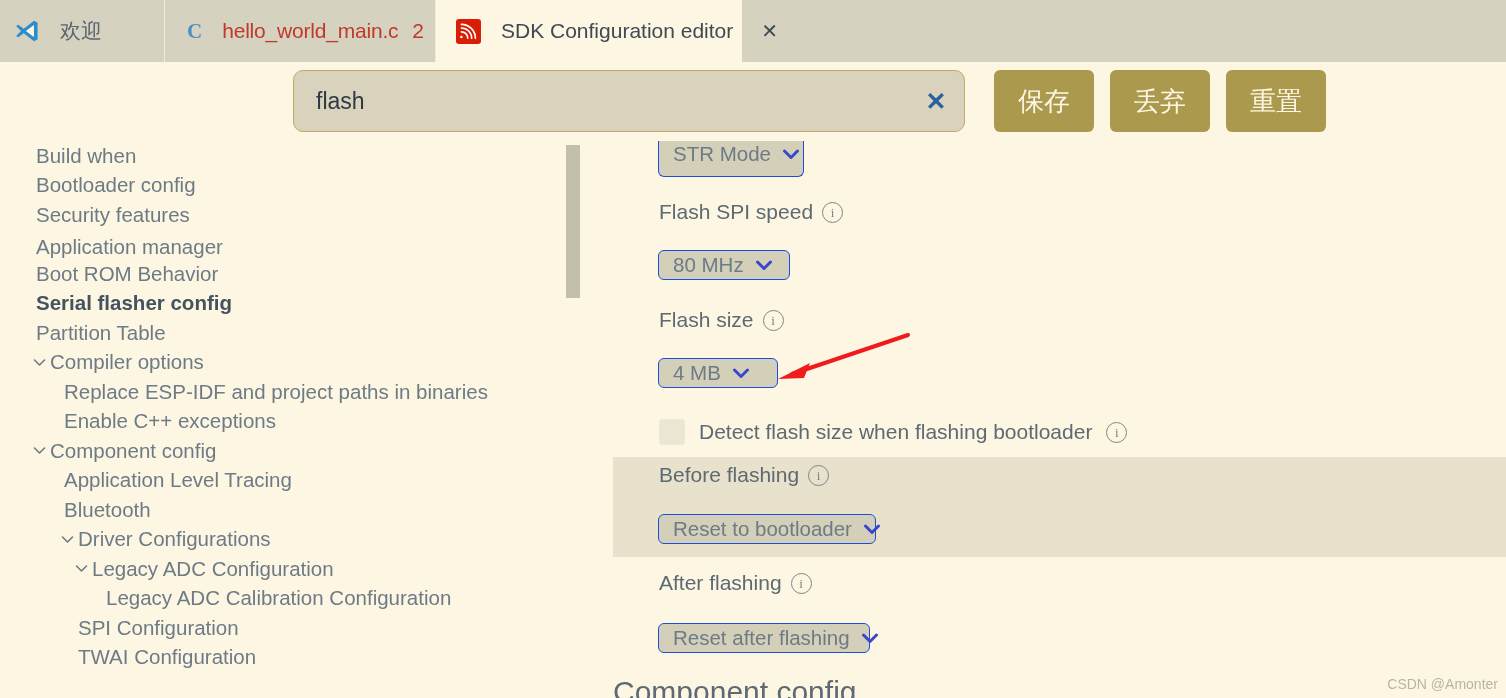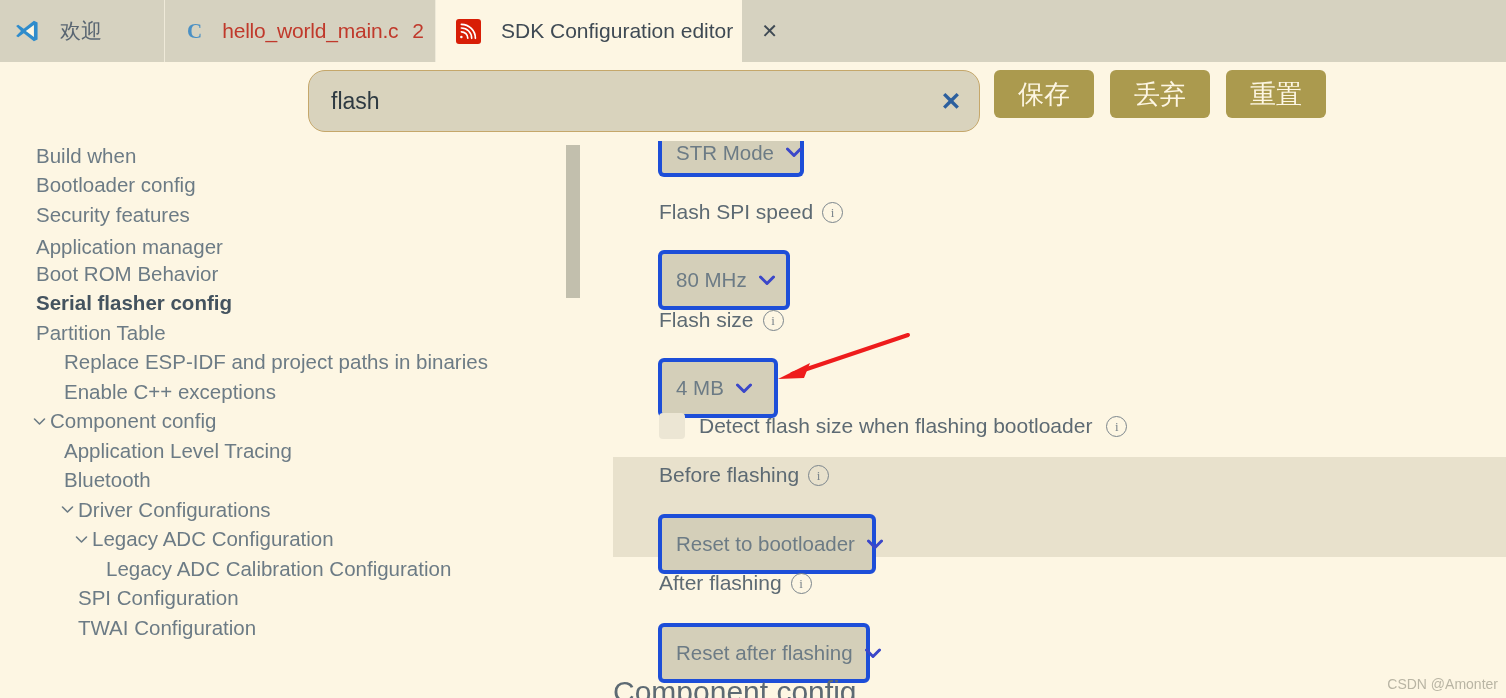--- a/index.html
+++ b/index.html
@@ -80,26 +80,26 @@
 
   
   .toolbar {
     position: absolute;
     left: 0; top: 62px;
     width: 1506px; height: 79px;
     background: #fdf6e3;
   }
   .search-wrap {
     position: absolute;
-    left: 308px; top: 8px;
+    left: 293px; top: 8px;
     width: 672px; height: 62px;
     box-sizing: border-box;
     background: #d9d3bd;
     border: 1px solid #c5a76a;
-    border-radius: 17px;
+    border-radius: 10px;
     display: flex;
     align-items: center;
   }
   .search-input {
     flex: 1 1 auto;
     border: none;
     outline: none;
     background: transparent;
     font-family: "Liberation Sans", sans-serif;
     font-size: 23px;
@@ -114,21 +114,21 @@
     text-align: center;
     color: #2c5f9e;
     font-size: 25px;
     font-weight: bold;
     cursor: pointer;
     user-select: none;
   }
   .btn {
     position: absolute;
     top: 8px;
-    height: 48px;
+    height: 62px;
     background: #ab9a4e;
     border: none;
     border-radius: 6px;
     color: #fdf6e3;
     font-size: 26px;
     font-family: "Liberation Sans", sans-serif;
     cursor: pointer;
     padding: 0;
   }
   .btn-save   { left: 994px;  width: 100px; }
@@ -193,28 +193,28 @@
     position: absolute;
     left: 33px; top: 316px;
     width: 893px; height: 100px;
     background: #e8e1cc;
   }
   .panel-inner { position: relative; }
 
   .dropdown {
     position: absolute;
     background: #d4cfb9;
-    border: 4px solid #1d4ed8;
+    border: 1px solid #1d4ed8;
     border-radius: 6px;
     box-sizing: border-box;
     display: flex;
     align-items: center;
     padding: 0 14px;
     gap: 12px;
-    height: 60px;
+    height: 30px;
     cursor: pointer;
     color: #6c7b85;
     font-size: 20.5px;
     white-space: nowrap;
   }
   .dropdown .caret { color: #3b47c9; font-size: 15px; line-height:1; }
   .dd-strmode { left: 78px; top: -9px;  width: 146px; height: 45px; border-top: none; border-top-left-radius:0; border-top-right-radius:0;}
   .dd-speed   { left: 78px; top: 109px; width: 132px; }
   .dd-size    { left: 78px; top: 217px; width: 120px; }
   .dd-before  { left: 78px; top: 373px; width: 218px; }
@@ -244,21 +244,21 @@
     font-size: 13px;
     font-family: "Liberation Serif", serif;
     color: #7b858c;
     line-height: 1;
     flex: 0 0 auto;
     cursor: pointer;
   }
 
   .checkbox-row {
     position: absolute;
-    left: 79px; top: 272px;
+    left: 79px; top: 278px;
     display: flex;
     align-items: center;
     gap: 14px;
     font-size: 21px;
     color: #5d6a73;
     white-space: nowrap;
   }
   .checkbox-box {
     width: 26px; height: 26px;
     background: #ece6d4;
@@ -363,20 +363,28 @@
           <span class="tree-label">Boot ROM Behavior</span>
         </div>
         <div class="tree-item selected" style="padding-left: 14px;">
           <span class="tree-chevron empty"></span>
           <span class="tree-label">Serial flasher config</span>
         </div>
         <div class="tree-item" style="padding-left: 14px;">
           <span class="tree-chevron empty"></span>
           <span class="tree-label">Partition Table</span>
         </div>
+        <div class="tree-item" style="padding-left: 28px;">
+          <span class="tree-chevron">
+            <svg width="13" height="9" viewBox="0 0 13 9">
+              <path d="M1.5 2 L6.5 7 L11.5 2" stroke="#6c7b85" stroke-width="1.6" fill="none" stroke-linecap="round" stroke-linejoin="round"></path>
+            </svg>
+          </span>
+          <span class="tree-label">Compiler options</span>
+        </div>
         <div class="tree-item" style="padding-left: 42px;">
           <span class="tree-chevron empty"></span>
           <span class="tree-label">Replace ESP-IDF and project paths in binaries</span>
         </div>
         <div class="tree-item" style="padding-left: 42px;">
           <span class="tree-chevron empty"></span>
           <span class="tree-label">Enable C++ exceptions</span>
         </div>
         <div class="tree-item" style="padding-left: 28px;">
           <span class="tree-chevron">

